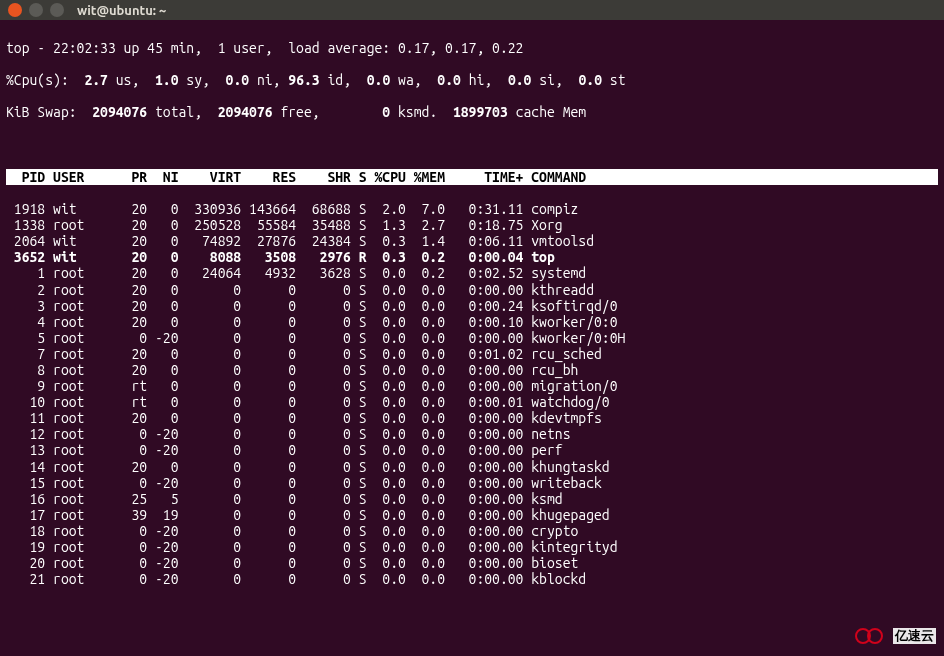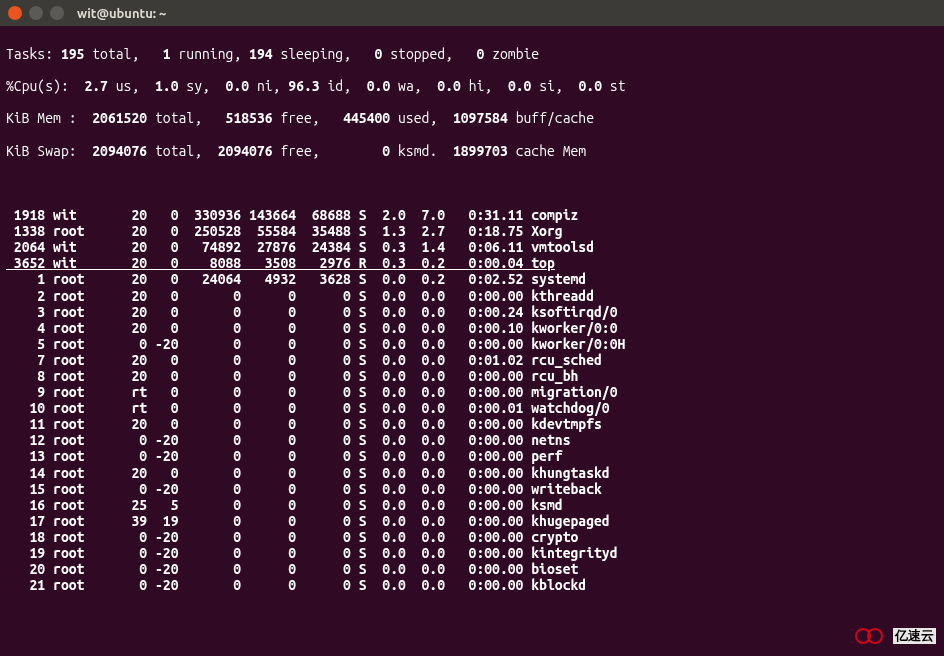--- a/index.html
+++ b/index.html
@@ -12,21 +12,21 @@
       font-family: 'Ubuntu Mono', 'DejaVu Sans Mono', monospace;
       font-size: 14px;
       line-height: 1.15;
       width: 944px;
       height: 656px;
       overflow: hidden;
       position: relative;
     }
     .title-bar {
       background: #3c3b37;
-      height: 26px;
+      height: 20px;
       display: flex;
       align-items: center;
       padding: 0 8px;
       gap: 7px;
     }
     .window-btn {
       width: 14px;
       height: 14px;
       border-radius: 50%;
       display: inline-block;
@@ -52,25 +52,23 @@
     .bold {
       font-weight: bold;
     }
     .header-row {
       background: #ffffff;
       color: #000000;
       font-weight: bold;
     }
     .process-row {
       color: #ffffff;
-      font-weight: bold;
     }
     .process-row.bold {
       font-weight: bold;
-      text-decoration: underline;
     }
     .watermark {
       position: absolute;
       bottom: 10px;
       right: 8px;
       display: flex;
       align-items: center;
       gap: 8px;
       font-family: sans-serif;
     }
@@ -101,25 +99,25 @@
 <body>
 
 <div class="title-bar">
   <span class="window-btn btn-close"></span>
   <span class="window-btn btn-min"></span>
   <span class="window-btn btn-max"></span>
   <span class="title-text">wit@ubuntu: ~</span>
 </div>
 
 <div class="terminal">
-<div class="summary-line"><span>Tasks:</span><span class="bold"> 195 </span><span>total,</span><span class="bold">   1 </span><span>running,</span><span class="bold"> 194 </span><span>sleeping,</span><span class="bold">   0 </span><span>stopped,</span><span class="bold">   0 </span><span>zombie</span></div>
+<div class="summary-line">top - 22:02:33 up 45 min,  1 user,  load average: 0.17, 0.17, 0.22</div>
 <div class="summary-line"><span>%Cpu(s):</span><span class="bold">  2.7 </span><span>us,</span><span class="bold">  1.0 </span><span>sy,</span><span class="bold">  0.0 </span><span>ni,</span><span class="bold"> 96.3 </span><span>id,</span><span class="bold">  0.0 </span><span>wa,</span><span class="bold">  0.0 </span><span>hi,</span><span class="bold">  0.0 </span><span>si,</span><span class="bold">  0.0 </span><span>st</span></div>
-<div class="summary-line"><span>KiB Mem :</span><span class="bold">  2061520 </span><span>total,</span><span class="bold">   518536 </span><span>free,</span><span class="bold">   445400 </span><span>used,</span><span class="bold">  1097584 </span><span>buff/cache</span></div>
 <div class="summary-line"><span>KiB Swap:</span><span class="bold">  2094076 </span><span>total,</span><span class="bold">  2094076 </span><span>free,</span><span class="bold">        0 </span><span>ksmd.</span><span class="bold">  1899703 </span><span>cache Mem </span></div>
 <div> </div>
+<div class="header-row">  PID USER      PR  NI    VIRT    RES    SHR S %CPU %MEM     TIME+ COMMAND                                </div>
 <div id="process-list"><div class="process-row"> 1918 wit       20   0  330936 143664  68688 S  2.0  7.0   0:31.11 compiz</div><div class="process-row"> 1338 root      20   0  250528  55584  35488 S  1.3  2.7   0:18.75 Xorg</div><div class="process-row"> 2064 wit       20   0   74892  27876  24384 S  0.3  1.4   0:06.11 vmtoolsd</div><div class="process-row bold"> 3652 wit       20   0    8088   3508   2976 R  0.3  0.2   0:00.04 top</div><div class="process-row">    1 root      20   0   24064   4932   3628 S  0.0  0.2   0:02.52 systemd</div><div class="process-row">    2 root      20   0       0      0      0 S  0.0  0.0   0:00.00 kthreadd</div><div class="process-row">    3 root      20   0       0      0      0 S  0.0  0.0   0:00.24 ksoftirqd/0</div><div class="process-row">    4 root      20   0       0      0      0 S  0.0  0.0   0:00.10 kworker/0:0</div><div class="process-row">    5 root       0 -20       0      0      0 S  0.0  0.0   0:00.00 kworker/0:0H</div><div class="process-row">    7 root      20   0       0      0      0 S  0.0  0.0   0:01.02 rcu_sched</div><div class="process-row">    8 root      20   0       0      0      0 S  0.0  0.0   0:00.00 rcu_bh</div><div class="process-row">    9 root      rt   0       0      0      0 S  0.0  0.0   0:00.00 migration/0</div><div class="process-row">   10 root      rt   0       0      0      0 S  0.0  0.0   0:00.01 watchdog/0</div><div class="process-row">   11 root      20   0       0      0      0 S  0.0  0.0   0:00.00 kdevtmpfs</div><div class="process-row">   12 root       0 -20       0      0      0 S  0.0  0.0   0:00.00 netns</div><div class="process-row">   13 root       0 -20       0      0      0 S  0.0  0.0   0:00.00 perf</div><div class="process-row">   14 root      20   0       0      0      0 S  0.0  0.0   0:00.00 khungtaskd</div><div class="process-row">   15 root       0 -20       0      0      0 S  0.0  0.0   0:00.00 writeback</div><div class="process-row">   16 root      25   5       0      0      0 S  0.0  0.0   0:00.00 ksmd</div><div class="process-row">   17 root      39  19       0      0      0 S  0.0  0.0   0:00.00 khugepaged</div><div class="process-row">   18 root       0 -20       0      0      0 S  0.0  0.0   0:00.00 crypto</div><div class="process-row">   19 root       0 -20       0      0      0 S  0.0  0.0   0:00.00 kintegrityd</div><div class="process-row">   20 root       0 -20       0      0      0 S  0.0  0.0   0:00.00 bioset</div><div class="process-row">   21 root       0 -20       0      0      0 S  0.0  0.0   0:00.00 kblockd</div></div>
 </div>
 
 <div class="watermark">
   <span class="wm-logo">
     <span class="wm-circle wm-c1"></span>
     <span class="wm-circle wm-c2"></span>
   </span>
   <span class="wm-text">亿速云</span>
 </div>

